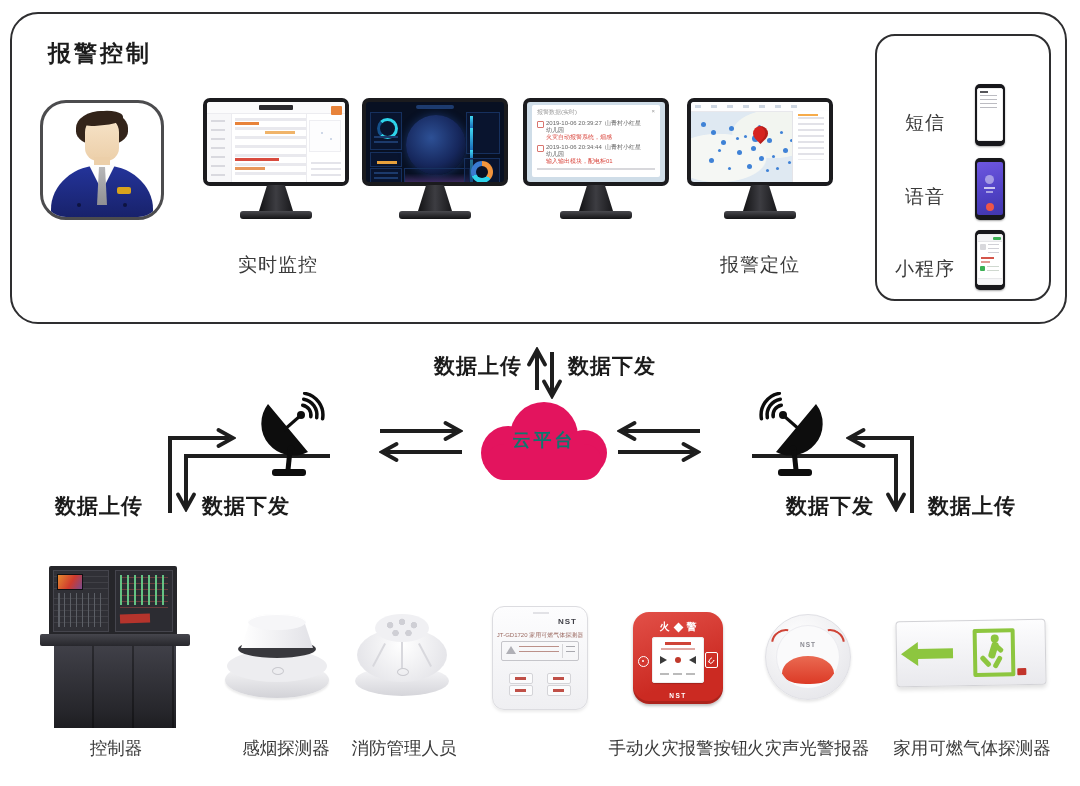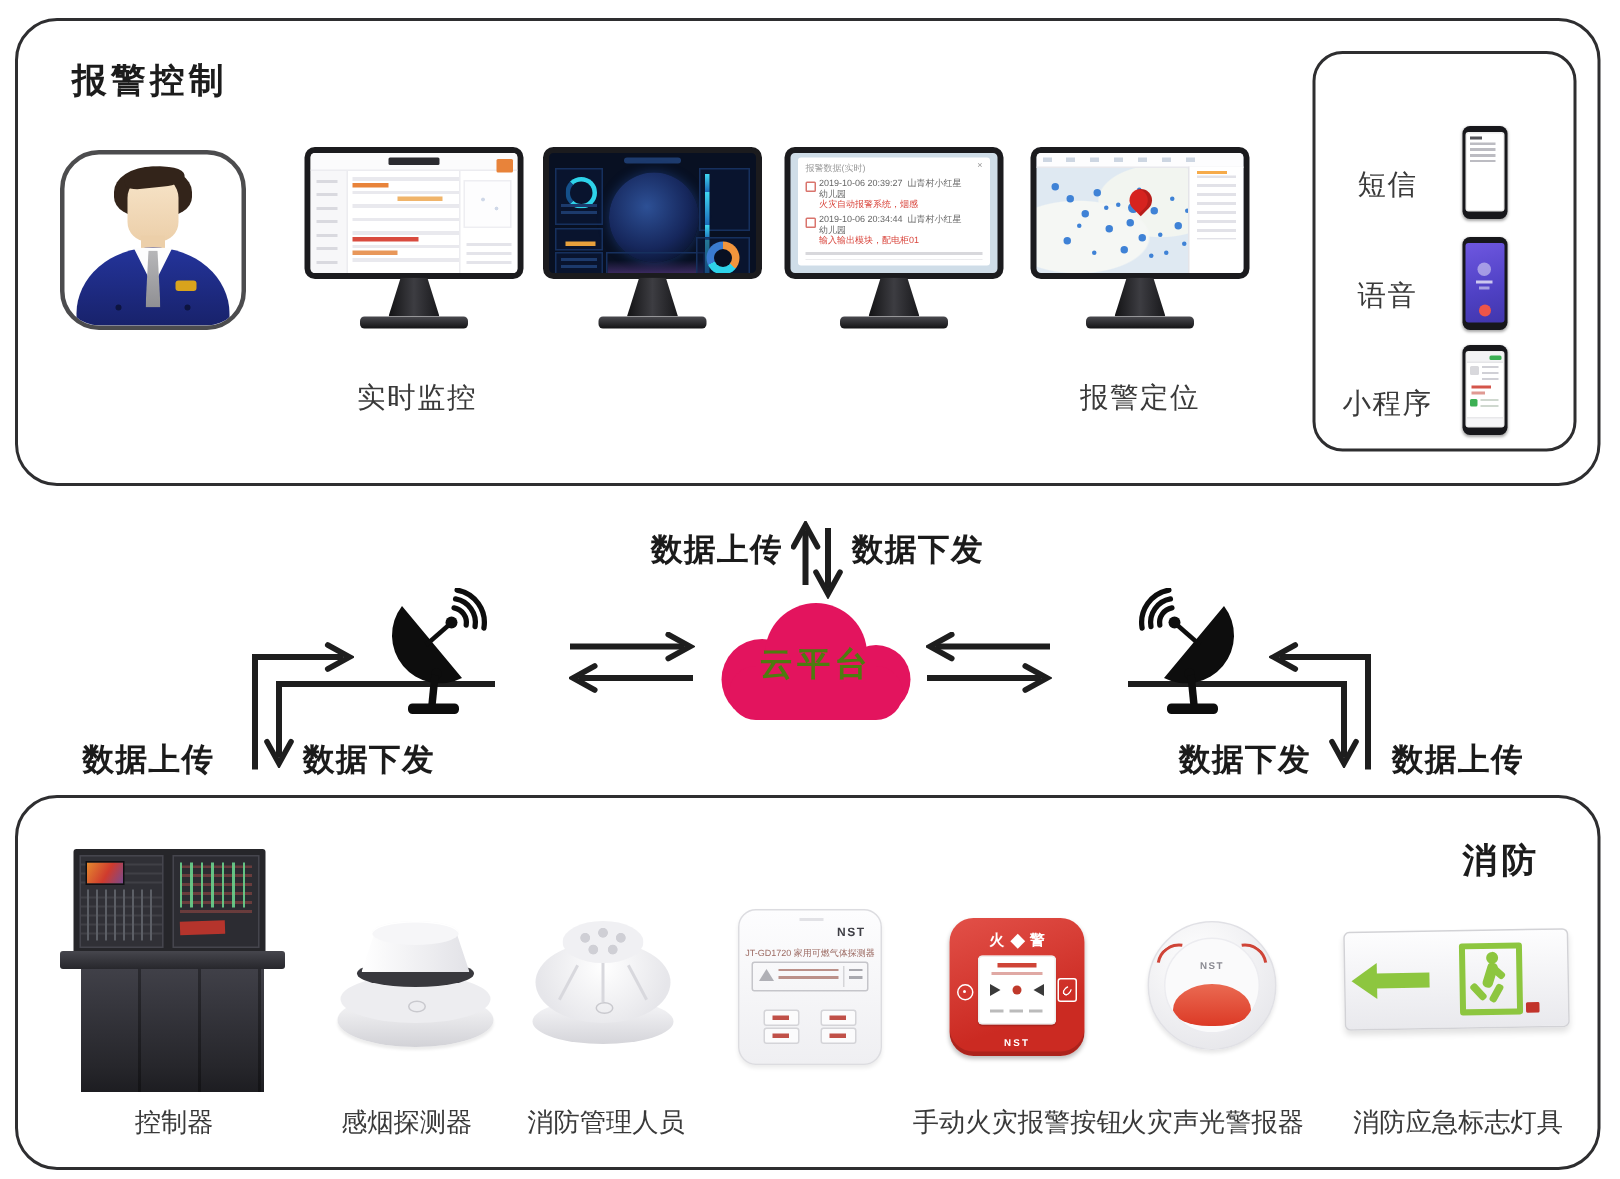--- a/index.html
+++ b/index.html
@@ -131,21 +131,21 @@
   .mid-svg{position:absolute;left:0;top:330px;}
   .mid-lbl{position:absolute;font-size:21px;font-weight:600;color:#1b1b1b;letter-spacing:1px;white-space:nowrap;}
   .sat{position:absolute;width:84px;height:88px;}
   .sat-r{transform:scaleX(-1);}
   .cloud{left:481px;top:402px;width:126px;height:78px;}
   .cloud i{background:#e3145e;border-radius:50%;}
   .cl-a{left:0;top:24px;width:54px;height:54px;}
   .cl-b{left:29px;top:0;width:68px;height:68px;}
   .cl-c{left:80px;top:28px;width:46px;height:46px;}
   .cl-base{left:5px;bottom:0;width:116px;height:36px;border-radius:18px !important;background:#e3145e;}
-  .cl-label{position:absolute;left:0;right:0;top:26px;text-align:center;color:#4d7c0f;font-size:22px;font-weight:600;letter-spacing:3px;font-family:Liberation Serif, serif;}
+  .cl-label{position:absolute;left:0;right:0;top:26px;text-align:center;color:#0f766e;font-size:18px;font-weight:600;letter-spacing:3px;font-family:Liberation Serif, serif;}
 
   
   .dev{position:absolute;}
   
   .controller{left:40px;top:566px;width:150px;height:162px;}
   .cab-top{left:9px;top:0;width:128px;height:70px;background:#26262a;border-radius:2px;}
   .cab-p1{left:4px;top:4px;width:56px;height:62px;background:#303036;border:1px solid #45454d;box-sizing:border-box;
     background-image:repeating-linear-gradient(90deg,#5c5f66 0 1.5px,transparent 1.5px 6px),repeating-linear-gradient(transparent 0 5px,rgba(255,255,255,.08) 5px 6px);
     background-size:46px 34px;background-position:4px 22px;background-repeat:no-repeat,repeat;}
   .cab-screen{left:3px;top:3px;width:24px;height:14px;border:1px solid #101013;background:linear-gradient(120deg,#e5892f,#cf3b2e 55%,#7a4a8e);}
@@ -431,23 +431,20 @@
     <div class="cl-label">云平台</div>
   </div>
 
   <div class="mid-lbl" style="left:402px;top:352px;width:120px;text-align:right;">数据上传</div>
   <div class="mid-lbl" style="left:568px;top:352px;">数据下发</div>
   <div class="mid-lbl" style="left:55px;top:492px;">数据上传</div>
   <div class="mid-lbl" style="left:202px;top:492px;">数据下发</div>
   <div class="mid-lbl" style="left:786px;top:492px;">数据下发</div>
   <div class="mid-lbl" style="left:928px;top:492px;">数据上传</div>
 
-  <section class="panel bottom-panel">
-    <div class="panel-title" style="right:38px;top:26px;">消防</div>
-  </section>
 
   <div class="dev controller">
     <i class="cab-top">
       <i class="cab-p1">
         <i class="cab-screen"></i>
       </i>
       <i class="cab-p2">
         <i class="cab-sticker"></i>
       </i>
     </i>
@@ -531,19 +528,19 @@
       <i class="ex-h"></i>
       <i class="ex-t"></i>
       <i class="ex-a"></i>
       <i class="ex-g1"></i>
       <i class="ex-g2"></i>
     </i>
     <i class="ex-dot"></i>
   </div>
 
   <div class="dlbl" style="left:36px;width:160px;">控制器</div>
-  <div class="dlbl" style="left:191px;width:160px;">感烟探测器</div>
+  <div class="dlbl" style="left:206px;width:160px;">感烟探测器</div>
   <div class="dlbl" style="left:324px;width:160px;">消防管理人员</div>
   <div class="dlbl" style="left:606px;width:145px;">手动火灾报警按钮</div>
   <div class="dlbl" style="left:733px;width:150px;">火灾声光警报器</div>
-  <div class="dlbl" style="left:887px;width:170px;">消防应急标志灯具</div>
+  <div class="dlbl" style="left:887px;width:170px;">家用可燃气体探测器</div>
 
 </div>
 
 </body></html>

